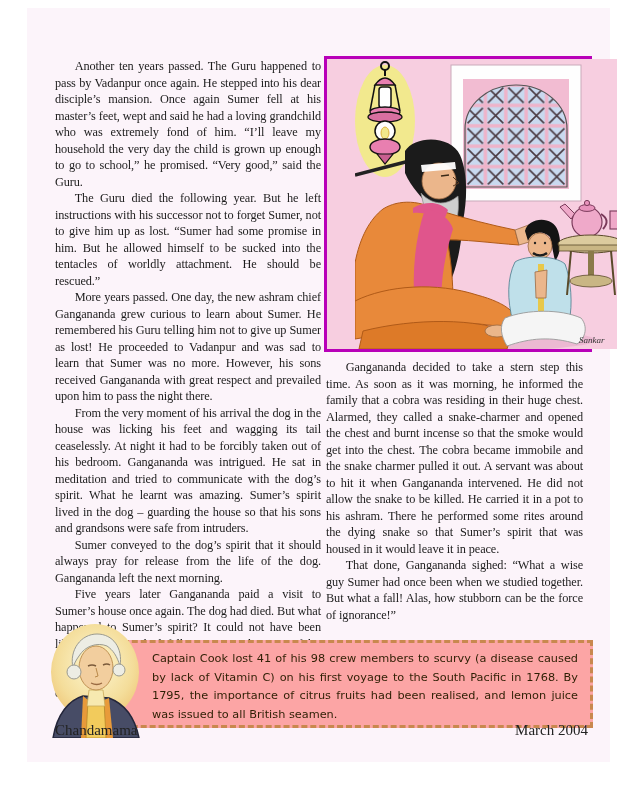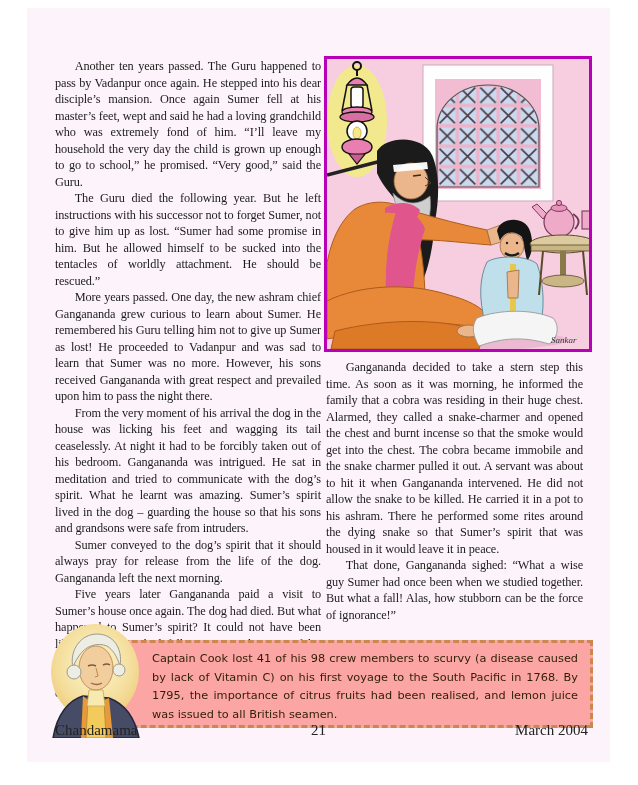--- a/index.html
+++ b/index.html
@@ -10,21 +10,21 @@
   
   .col{position:absolute;color:#1c1c1c;font-size:12.3px;line-height:16.5px;
        text-align:justify;letter-spacing:-0.1px;}
   .col-left{left:28px;top:50px;width:266px;}
   .col-right{left:299px;top:351px;width:257px;}
   .col p{margin:0;text-indent:1.6em;}
   .col p.no-indent{text-indent:0;}
 
   
   .illustration{position:absolute;left:297px;top:48px;width:268px;height:296px;
-                box-sizing:border-box;border:3px solid #B800B8;background:#F7CEE0;}
+                box-sizing:border-box;border:3px solid #B800B8;background:#F7CEE0;padding-left:28px;}
   .illustration svg{display:block;}
 
   
   .fact-box{position:absolute;left:78px;top:632px;width:488px;height:88px;
             box-sizing:border-box;background:#fca5a5;border:3px dashed #C9884E;}
   .fact-text{margin:7px 12px 0 44px;font-family:"DejaVu Sans", sans-serif;
              font-size:11.3px;line-height:18.6px;color:#2E1F04;font-weight:500;
              text-align:justify;}
 
   .cook-portrait{position:absolute;left:16px;top:612px;width:106px;height:118px;}
@@ -172,17 +172,16 @@
       <ellipse cx="53" cy="48" rx="17" ry="22" fill="#F2CE9E" stroke="#B9894A" stroke-width="0.9"></ellipse>
       <path d="M30,48 C26,30 38,14 54,14 C70,14 80,28 77,46 C74,36 70,30 64,26 C54,22 42,26 36,36 C33,40 31,44 30,48 Z" fill="#EDEDE4" stroke="#9A9A90" stroke-width="1"></path>
       <circle cx="31" cy="52" r="7" fill="#EDEDE4" stroke="#9A9A90" stroke-width="1"></circle>
       <circle cx="76" cy="50" r="6" fill="#EDEDE4" stroke="#9A9A90" stroke-width="1"></circle>
       <path d="M45,46 q4,-2 8,0 M60,45 q4,-2 7,0" fill="none" stroke="#7A5A3A" stroke-width="1.4"></path>
       <path d="M53,48 l2,8 l-3,1" fill="none" stroke="#B9894A" stroke-width="1"></path>
       <path d="M48,63 q6,3 11,0" fill="none" stroke="#9A6A42" stroke-width="1.3"></path>
     </svg>
 
     <div class="footer-item footer-left">Chandamama</div>
-    <div class="footer-item footer-center">21</div>
     <div class="footer-item footer-right">March 2004</div>
 
   </div>
 </div>
 
 </body></html>

